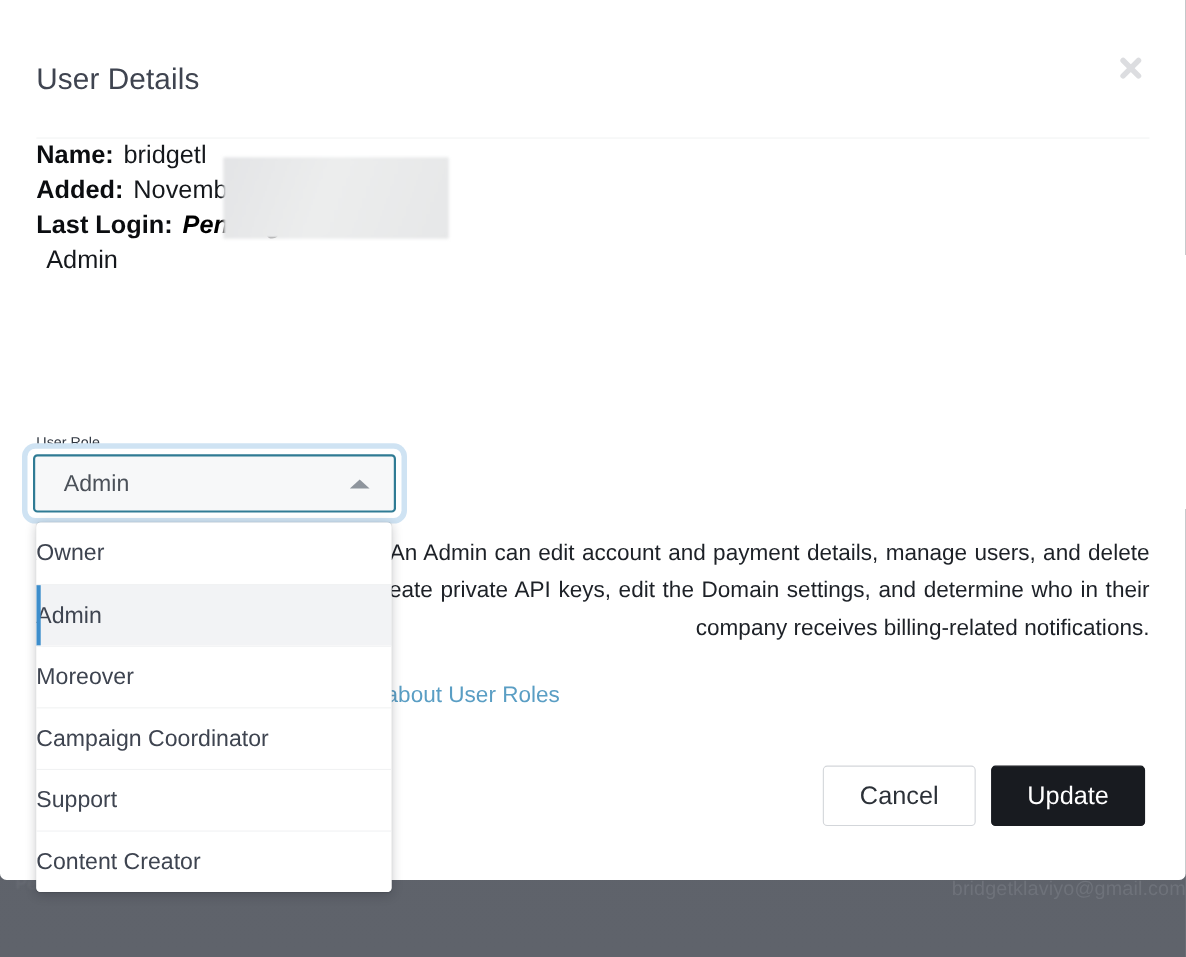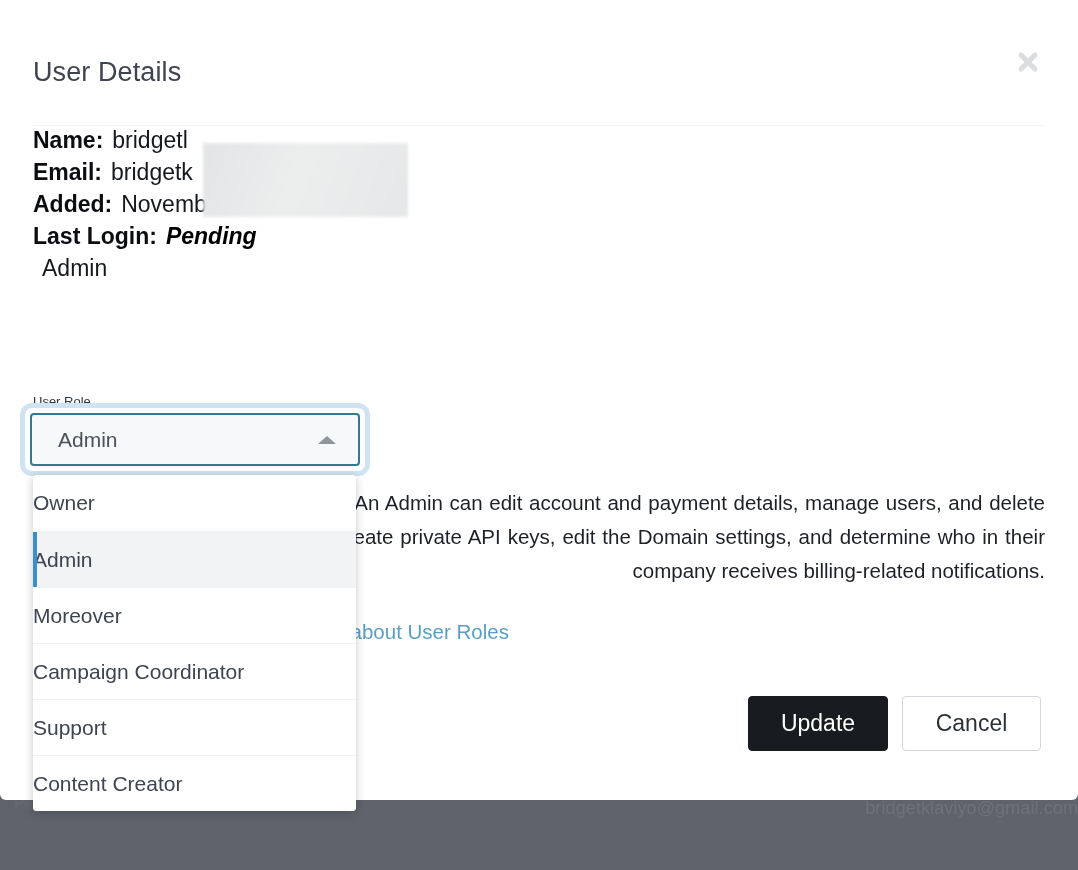--- a/index.html
+++ b/index.html
@@ -298,24 +298,20 @@
   </button>
 
   <div id="title-divider"></div>
 
   <div id="details">
     <div class="detail-row">
       <span class="detail-label">Name:</span>
       <span class="detail-value">bridgetl</span>
     </div>
     <div class="detail-row">
-      <span class="detail-label">Email:</span>
-      <span class="detail-value">bridgetk</span>
-    </div>
-    <div class="detail-row">
       <span class="detail-label">Added:</span>
       <span class="detail-value">November 10, 2022</span>
     </div>
     <div class="detail-row">
       <span class="detail-label">Last Login:</span>
       <span class="detail-value pending">Pending</span>
     </div>
     <div class="detail-row">
       <span class="detail-value">Admin</span>
     </div>
@@ -334,22 +330,22 @@
         </svg>
       </span>
     </div>
   </div>
 
   <div id="role-description">An Admin has full account access. An Admin can edit account and payment details, manage users, and delete the account. Moreover, they can create private API keys, edit the Domain settings, and determine who in their company receives billing-related notifications.</div>
 
   <a id="roles-link" href="#">Learn more about User Roles</a>
 
   <div id="footer">
+    <button class="btn" id="cancel-button">Cancel</button>
     <button class="btn" id="update-button">Update</button>
-    <button class="btn" id="cancel-button">Cancel</button>
   </div>
 
 </div>
 
 <div id="dropdown">
   <div class="dd-option">Owner</div>
   <div class="dd-option selected">Admin</div>
   <div class="dd-option">Moreover</div>
   <div class="dd-option">Campaign Coordinator</div>
   <div class="dd-option">Support</div>

